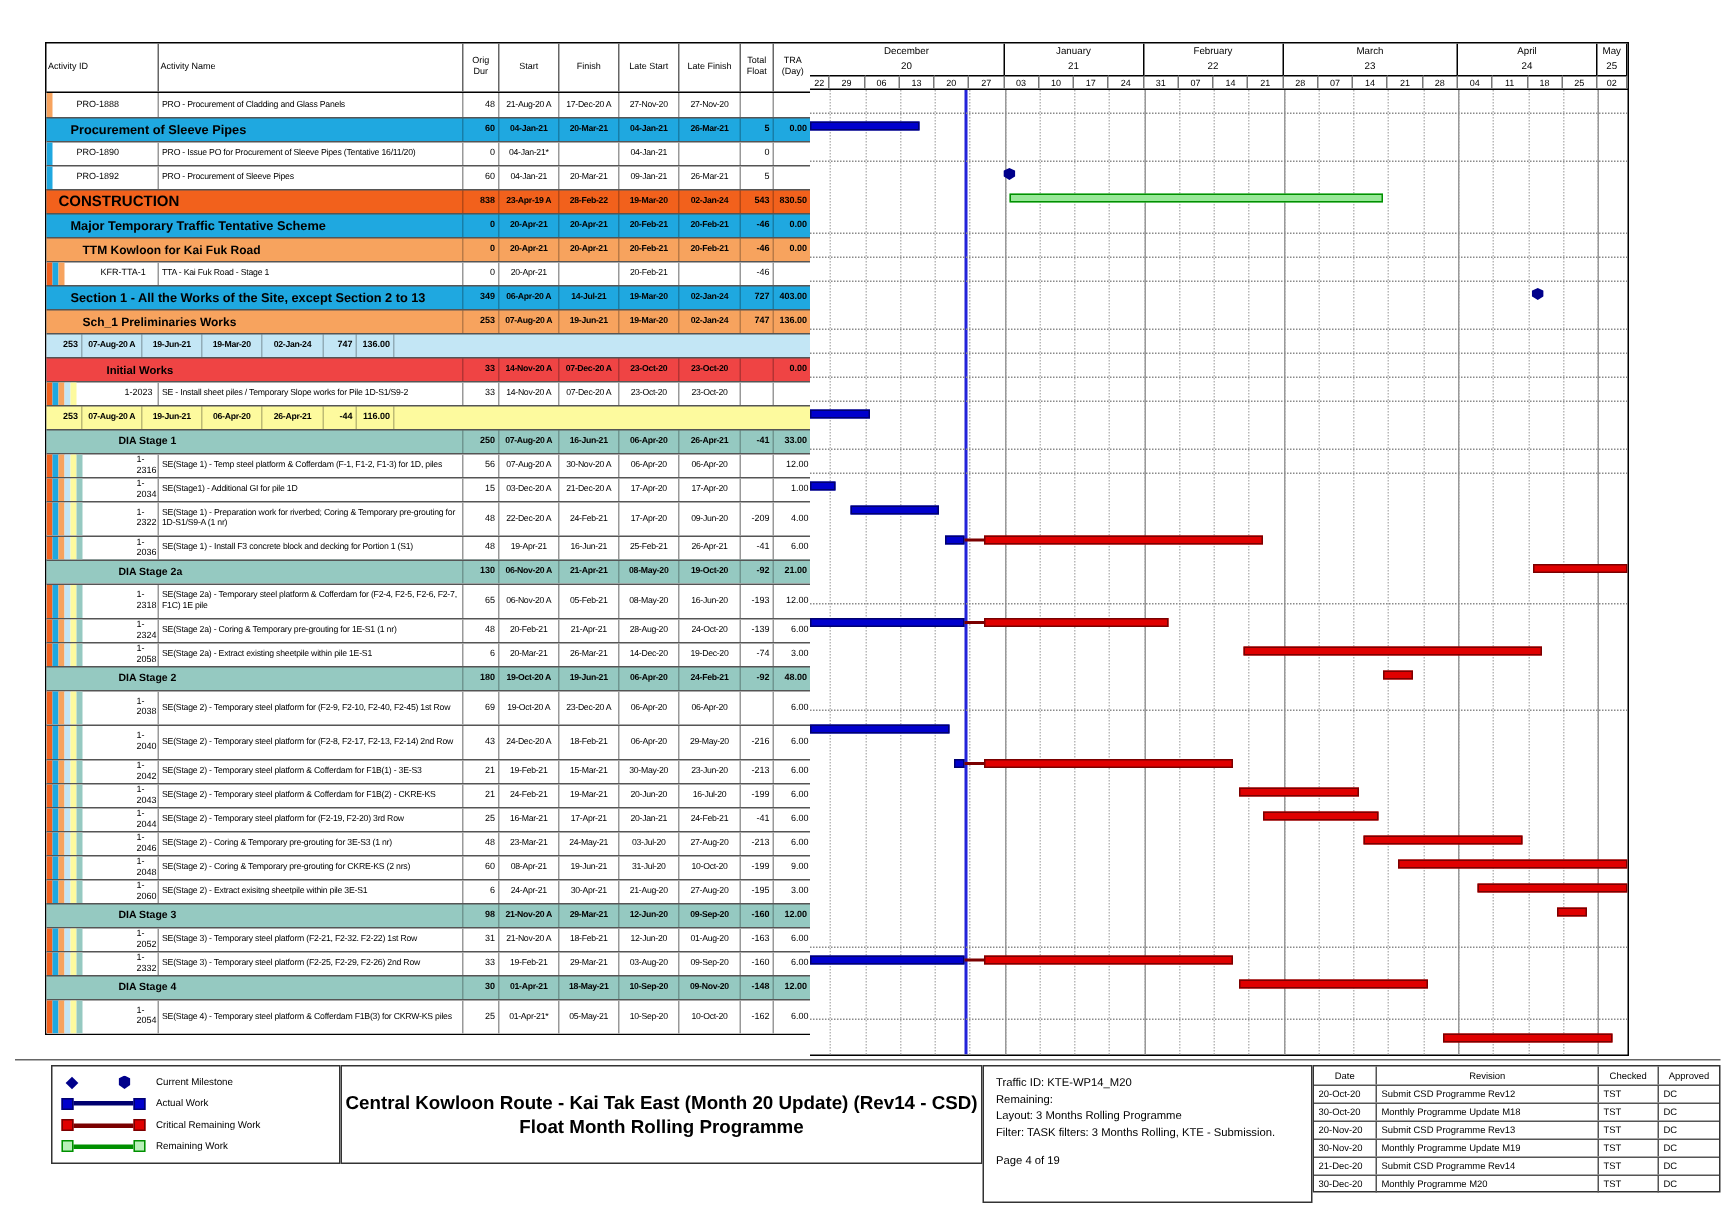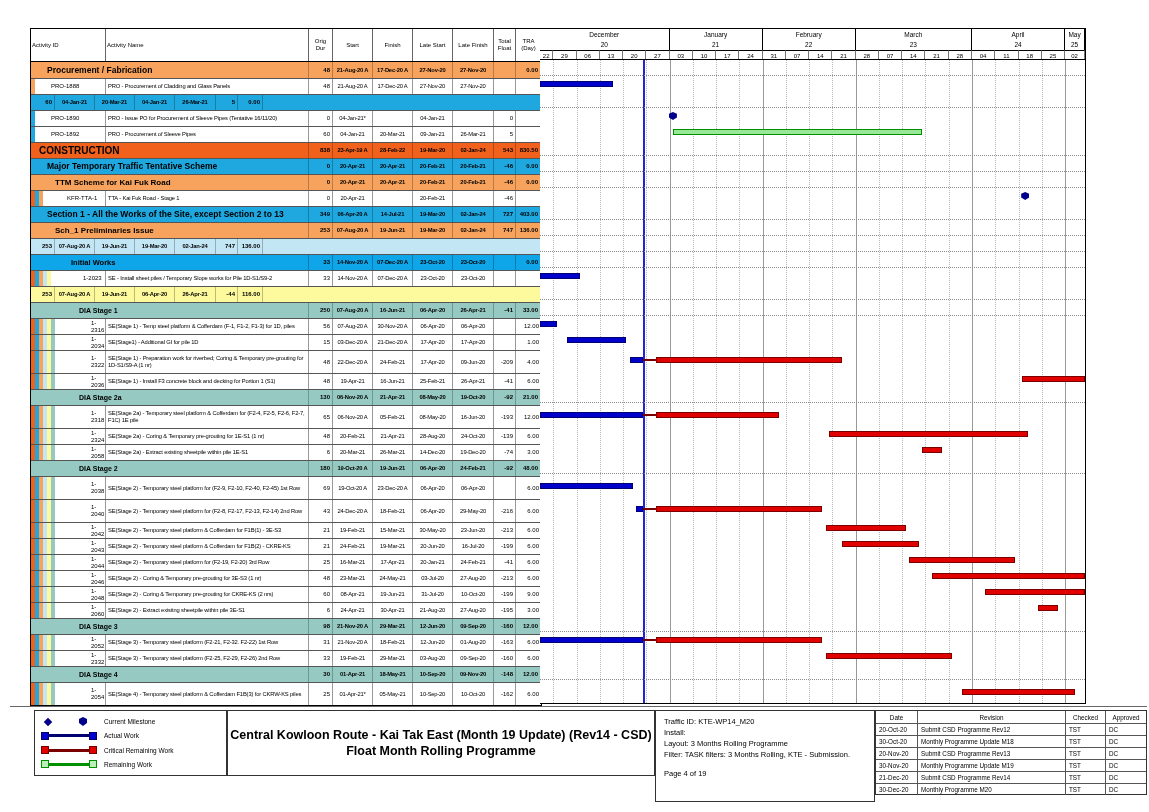--- a/index.html
+++ b/index.html
@@ -85,47 +85,38 @@
         <div class="hc w-name lft">Activity Name</div>
         <div class="hc w-od">Orig Dur</div>
         <div class="hc w-dt">Start</div>
         <div class="hc w-dt">Finish</div>
         <div class="hc w-dt">Late Start</div>
         <div class="hc w-lf">Late Finish</div>
         <div class="hc w-tf">Total Float</div>
         <div class="hc w-tra">TRA (Day)</div>
       </div>
     <div id="table-rows">
-        <div class="trow band" style="height: 16px; background: rgb(247, 163, 94); color: rgb(0, 0, 0);">
-          <div class="cell c-label bl1" style="padding-left: 16px;">Procurement / Fabrication</div>
-          <div class="cell w-od num bandval">48</div>
-          <div class="cell w-dt ctr bandval">21-Aug-20 A</div>
-          <div class="cell w-dt ctr bandval">17-Dec-20 A</div>
-          <div class="cell w-dt ctr bandval">27-Nov-20</div>
-          <div class="cell w-lf ctr bandval">27-Nov-20</div>
-          <div class="cell w-tf num bandval"></div>
-          <div class="cell w-tra num bandval">0.00</div>
-        </div>
         <div class="trow" style="height: 16px;">
           <div class="cell c-id w-id" style="padding-left: 20px;">
             <div class="stripes">
               <div class="stripe" style="background: rgb(247, 163, 94);"></div>
             </div>
             <span class="idtxt">PRO-1888</span>
           </div>
           <div class="cell c-name w-name">PRO - Procurement of Cladding and Glass Panels</div>
           <div class="cell w-od num">48</div>
           <div class="cell w-dt ctr">21-Aug-20 A</div>
           <div class="cell w-dt ctr">17-Dec-20 A</div>
           <div class="cell w-dt ctr">27-Nov-20</div>
           <div class="cell w-lf ctr">27-Nov-20</div>
           <div class="cell w-tf num"></div>
           <div class="cell w-tra num"></div>
         </div>
         <div class="trow band" style="height: 16px; background: rgb(31, 168, 224); color: rgb(255, 255, 255);">
+          <div class="cell c-label bl1" style="padding-left: 16px;">Procurement of Sleeve Pipes</div>
           <div class="cell w-od num bandval">60</div>
           <div class="cell w-dt ctr bandval">04-Jan-21</div>
           <div class="cell w-dt ctr bandval">20-Mar-21</div>
           <div class="cell w-dt ctr bandval">04-Jan-21</div>
           <div class="cell w-lf ctr bandval">26-Mar-21</div>
           <div class="cell w-tf num bandval">5</div>
           <div class="cell w-tra num bandval">0.00</div>
         </div>
         <div class="trow" style="height: 16px;">
           <div class="cell c-id w-id" style="padding-left: 20px;">
@@ -173,21 +164,21 @@
           <div class="cell c-label bl1" style="padding-left: 16px;">Major Temporary Traffic Tentative Scheme</div>
           <div class="cell w-od num bandval">0</div>
           <div class="cell w-dt ctr bandval">20-Apr-21</div>
           <div class="cell w-dt ctr bandval">20-Apr-21</div>
           <div class="cell w-dt ctr bandval">20-Feb-21</div>
           <div class="cell w-lf ctr bandval">20-Feb-21</div>
           <div class="cell w-tf num bandval">-46</div>
           <div class="cell w-tra num bandval">0.00</div>
         </div>
         <div class="trow band" style="height: 16px; background: rgb(247, 163, 94); color: rgb(0, 0, 0);">
-          <div class="cell c-label bl2" style="padding-left: 24px;">TTM Scheme for Kai Fuk Road</div>
+          <div class="cell c-label bl2" style="padding-left: 24px;">TTM Kowloon for Kai Fuk Road</div>
           <div class="cell w-od num bandval">0</div>
           <div class="cell w-dt ctr bandval">20-Apr-21</div>
           <div class="cell w-dt ctr bandval">20-Apr-21</div>
           <div class="cell w-dt ctr bandval">20-Feb-21</div>
           <div class="cell w-lf ctr bandval">20-Feb-21</div>
           <div class="cell w-tf num bandval">-46</div>
           <div class="cell w-tra num bandval">0.00</div>
         </div>
         <div class="trow" style="height: 16px;">
           <div class="cell c-id w-id" style="padding-left: 36px;">
@@ -211,39 +202,39 @@
           <div class="cell c-label bl1" style="padding-left: 16px;">Section 1 - All the Works of the Site, except Section 2 to 13</div>
           <div class="cell w-od num bandval">349</div>
           <div class="cell w-dt ctr bandval">06-Apr-20 A</div>
           <div class="cell w-dt ctr bandval">14-Jul-21</div>
           <div class="cell w-dt ctr bandval">19-Mar-20</div>
           <div class="cell w-lf ctr bandval">02-Jan-24</div>
           <div class="cell w-tf num bandval">727</div>
           <div class="cell w-tra num bandval">403.00</div>
         </div>
         <div class="trow band" style="height: 16px; background: rgb(247, 163, 94); color: rgb(0, 0, 0);">
-          <div class="cell c-label bl2" style="padding-left: 24px;">Sch_1 Preliminaries Issue</div>
+          <div class="cell c-label bl2" style="padding-left: 24px;">Sch_1 Preliminaries Works</div>
           <div class="cell w-od num bandval">253</div>
           <div class="cell w-dt ctr bandval">07-Aug-20 A</div>
           <div class="cell w-dt ctr bandval">19-Jun-21</div>
           <div class="cell w-dt ctr bandval">19-Mar-20</div>
           <div class="cell w-lf ctr bandval">02-Jan-24</div>
           <div class="cell w-tf num bandval">747</div>
           <div class="cell w-tra num bandval">136.00</div>
         </div>
         <div class="trow band" style="height: 16px; background: rgb(195, 230, 245); color: rgb(0, 0, 0);">
           <div class="cell w-od num bandval">253</div>
           <div class="cell w-dt ctr bandval">07-Aug-20 A</div>
           <div class="cell w-dt ctr bandval">19-Jun-21</div>
           <div class="cell w-dt ctr bandval">19-Mar-20</div>
           <div class="cell w-lf ctr bandval">02-Jan-24</div>
           <div class="cell w-tf num bandval">747</div>
           <div class="cell w-tra num bandval">136.00</div>
         </div>
-        <div class="trow band" style="height: 16px; background: #0ea5e9; color: rgb(0, 0, 0);">
+        <div class="trow band" style="height: 16px; background: #ef4444; color: rgb(0, 0, 0);">
           <div class="cell c-label bl4" style="padding-left: 40px;">Initial Works</div>
           <div class="cell w-od num bandval">33</div>
           <div class="cell w-dt ctr bandval">14-Nov-20 A</div>
           <div class="cell w-dt ctr bandval">07-Dec-20 A</div>
           <div class="cell w-dt ctr bandval">23-Oct-20</div>
           <div class="cell w-lf ctr bandval">23-Oct-20</div>
           <div class="cell w-tf num bandval"></div>
           <div class="cell w-tra num bandval">0.00</div>
         </div>
         <div class="trow" style="height: 16px;">
@@ -915,27 +906,27 @@
           <div class="licon">
             <div class="lsq" style="background: rgb(184, 240, 184); border: 1px solid rgb(0, 144, 0);"></div>
             <div class="lln" style="background: rgb(0, 144, 0);"></div>
             <div class="lsq" style="background: rgb(184, 240, 184); border: 1px solid rgb(0, 144, 0);"></div>
           </div>
           <div class="llabel">Remaining Work</div>
         </div>
       </div>
 
     <div id="title-box" class="fbox">
-      <div class="title-line">Central Kowloon Route - Kai Tak East (Month 19 Update) (Rev14 - CSD)</div>
+      <div class="title-line">Central Kowloon Route - Kai Tak East (Month 20 Update) (Rev14 - CSD)</div>
       <div class="title-line">Float Month Rolling Programme</div>
     </div>
 
     <div id="info-box" class="fbox">
       <div>Traffic ID: KTE-WP14_M20</div>
-      <div>Install:</div>
+      <div>Remaining:</div>
       <div>Layout: 3 Months Rolling Programme</div>
       <div>Filter: TASK filters: 3 Months Rolling, KTE - Submission.</div>
       <div class="info-page">Page 4 of 19</div>
     </div>
 
     <div id="rev-box" class="fbox">
         <div class="rrow rhead">
           <div class="rc rc-date">Date</div>
           <div class="rc rc-rev">Revision</div>
           <div class="rc rc-chk">Checked</div>

